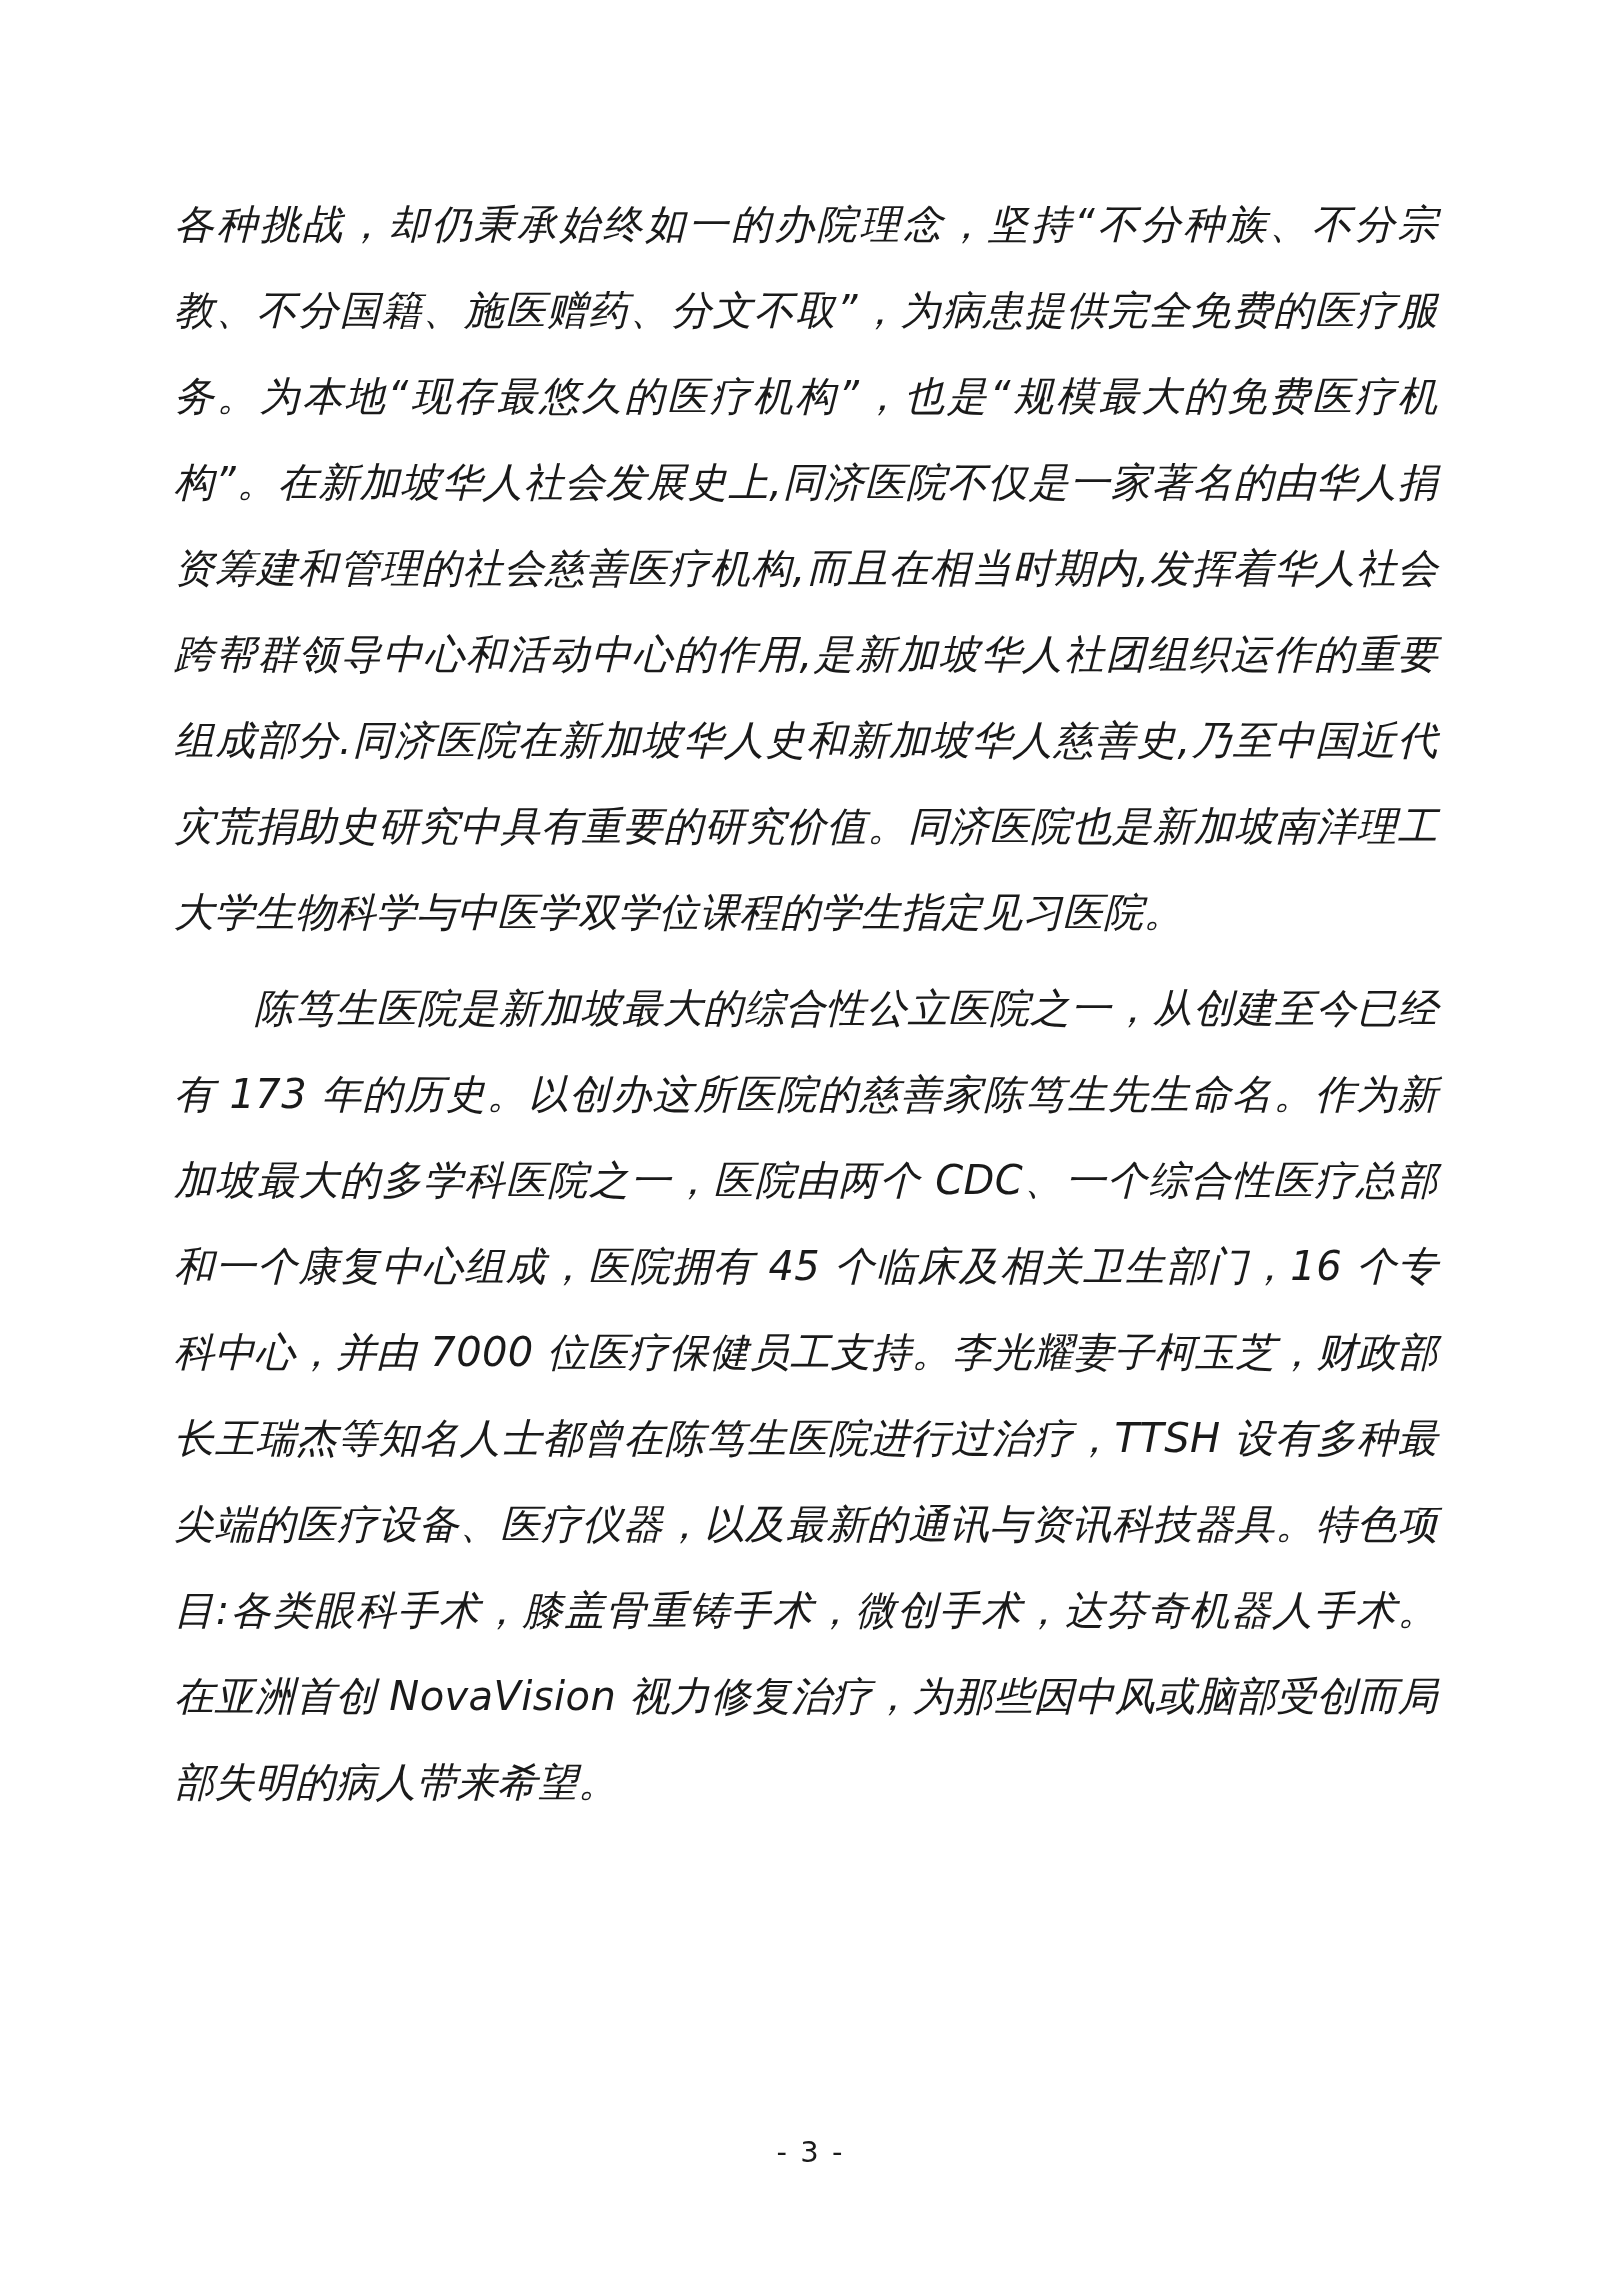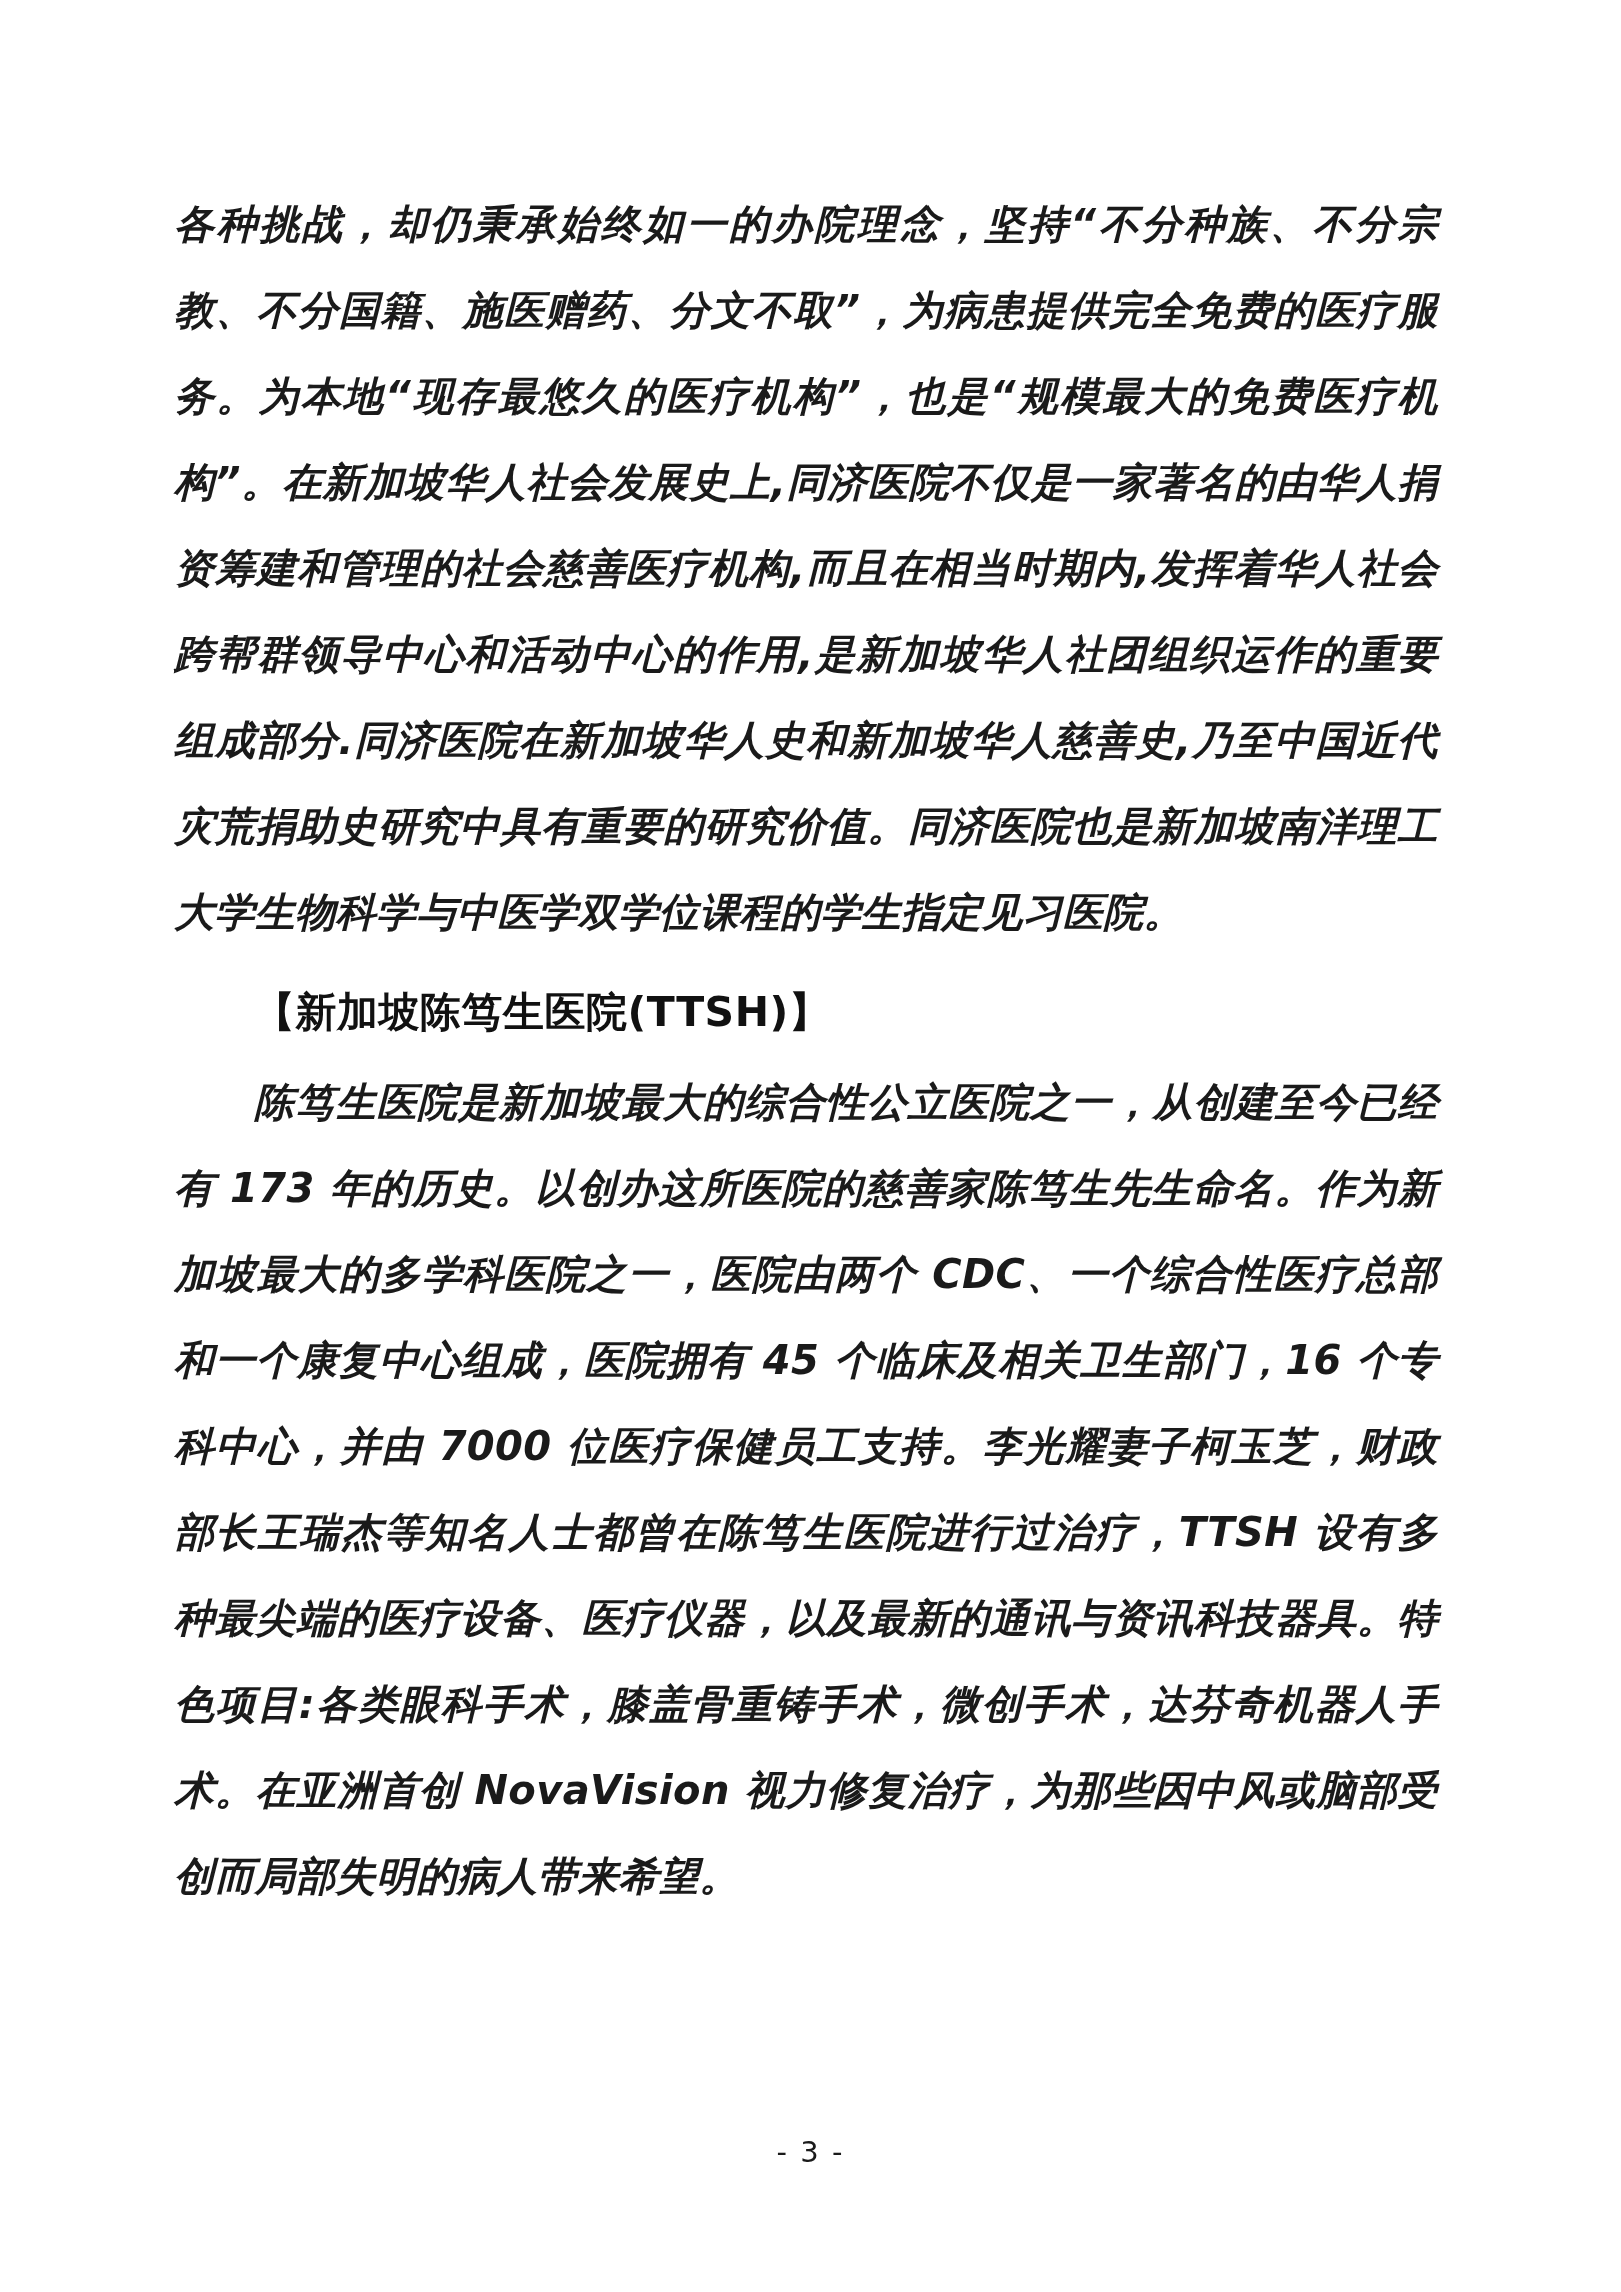--- a/index.html
+++ b/index.html
@@ -32,21 +32,21 @@
   .para {
     font-family: "DejaVu Sans", sans-serif;
     font-size: 40px;
     line-height: 86px;
     color: #1a1a1a;
     text-align: justify;
     text-justify: inter-character;
     letter-spacing: 0.4px;
     margin: 0;
     font-style: italic;
-    font-weight: 700;
+    font-weight: 400;
   }
 
   .para.cont {
     text-indent: 0;
   }
 
   .para.indent {
     text-indent: 80px;
   }
 
@@ -79,21 +79,20 @@
 <body>
 
 <div class="page">
 
   <div class="content">
 
     <p class="para cont">各种挑战，却仍秉承始终如一的办院理念，坚持“不分种族、不分宗教、不分国籍、施医赠药、分文不取”，为病患提供完全免费的医疗服务。为本地“现存最悠久的医疗机构”，也是“规模最大的免费医疗机构”。在新加坡华人社会发展史上,同济医院不仅是一家著名的由华人捐资筹建和管理的社会慈善医疗机构,而且在相当时期内,发挥着华人社会跨帮群领导中心和活动中心的作用,是新加坡华人社团组织运作的重要组成部分.同济医院在新加坡华人史和新加坡华人慈善史,乃至中国近代灾荒捐助史研究中具有重要的研究价值。同济医院也是新加坡南洋理工大学生物科学与中医学双学位课程的学生指定见习医院。</p>
 
     <div class="spacer-sm"></div>
 
-    <h2 class="heading">【新加坡陈笃生医院(TTSH)】</h2>
 
     <p class="para indent">陈笃生医院是新加坡最大的综合性公立医院之一，从创建至今已经有 173 年的历史。以创办这所医院的慈善家陈笃生先生命名。作为新加坡最大的多学科医院之一，医院由两个 CDC、一个综合性医疗总部和一个康复中心组成，医院拥有 45 个临床及相关卫生部门，16 个专科中心，并由 7000 位医疗保健员工支持。李光耀妻子柯玉芝，财政部长王瑞杰等知名人士都曾在陈笃生医院进行过治疗，TTSH 设有多种最尖端的医疗设备、医疗仪器，以及最新的通讯与资讯科技器具。特色项目:各类眼科手术，膝盖骨重铸手术，微创手术，达芬奇机器人手术。在亚洲首创 NovaVision 视力修复治疗，为那些因中风或脑部受创而局部失明的病人带来希望。</p>
 
 
   </div>
 
   <div class="page-number">- 3 -</div>
 
 </div>
 

